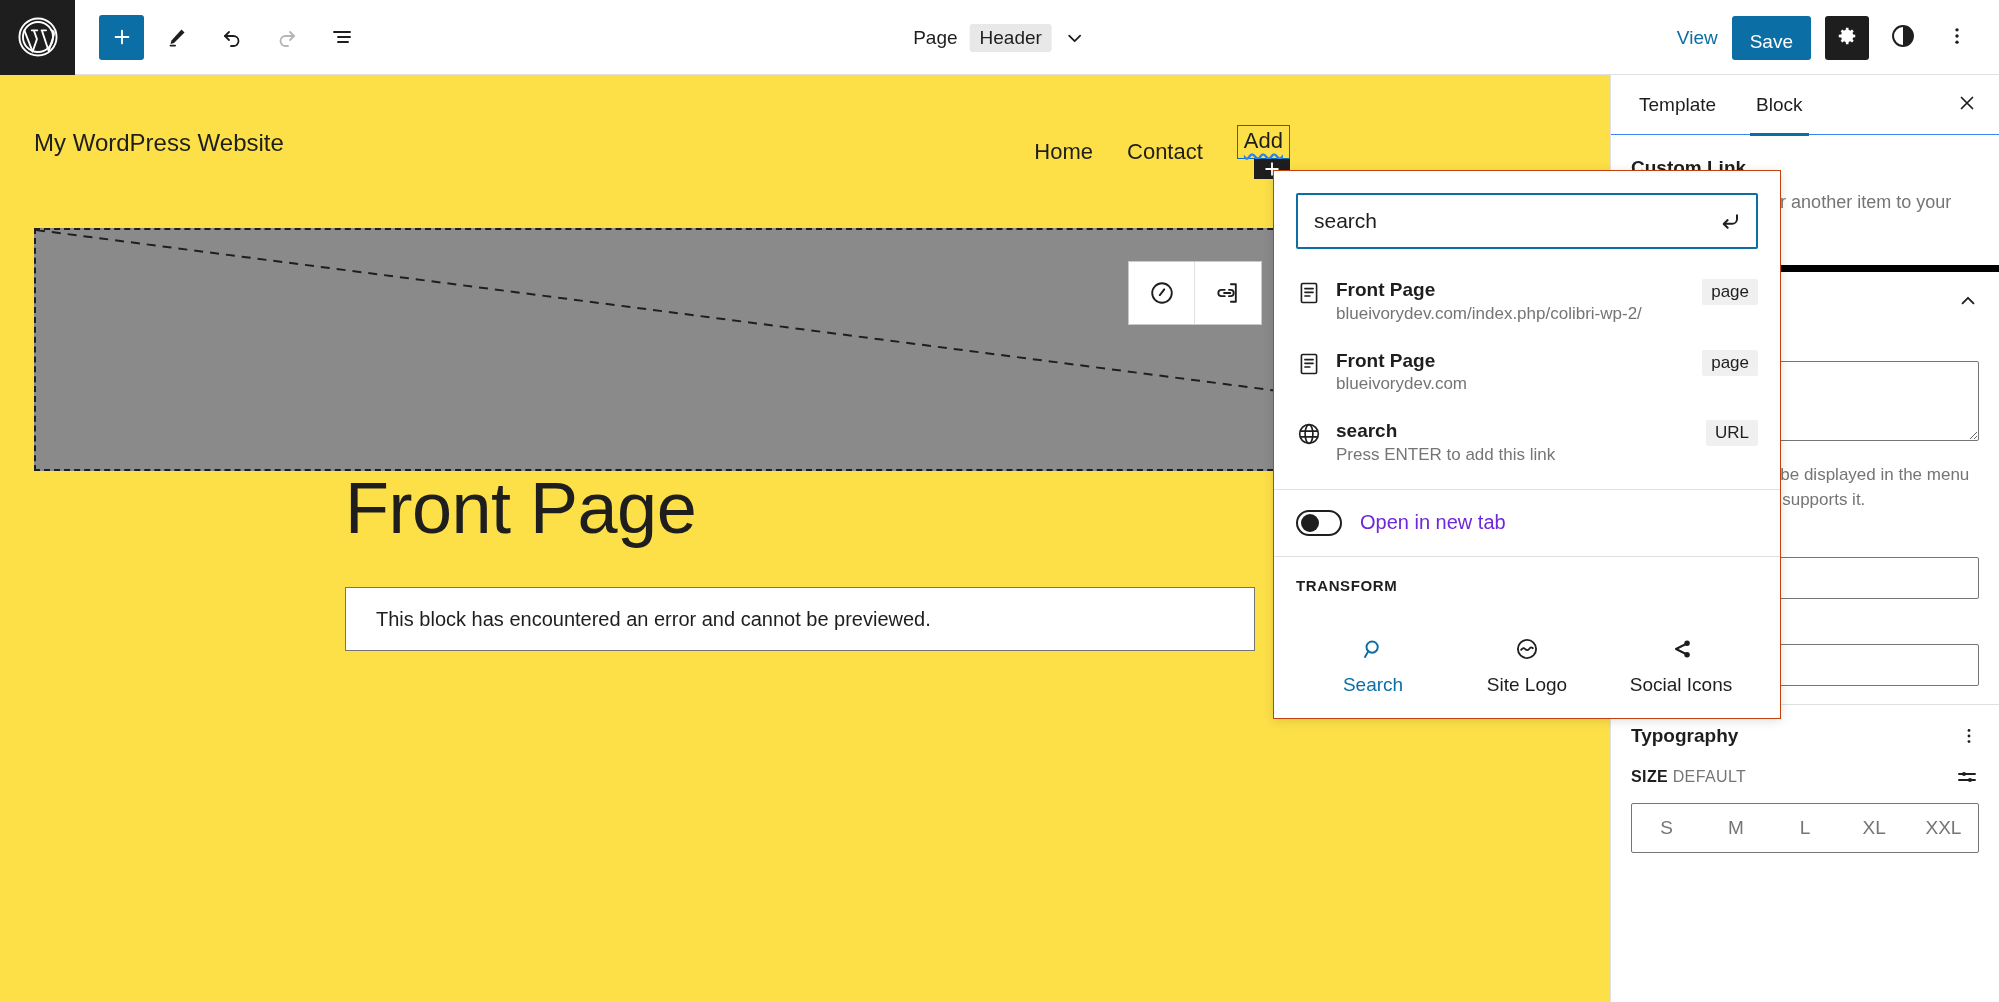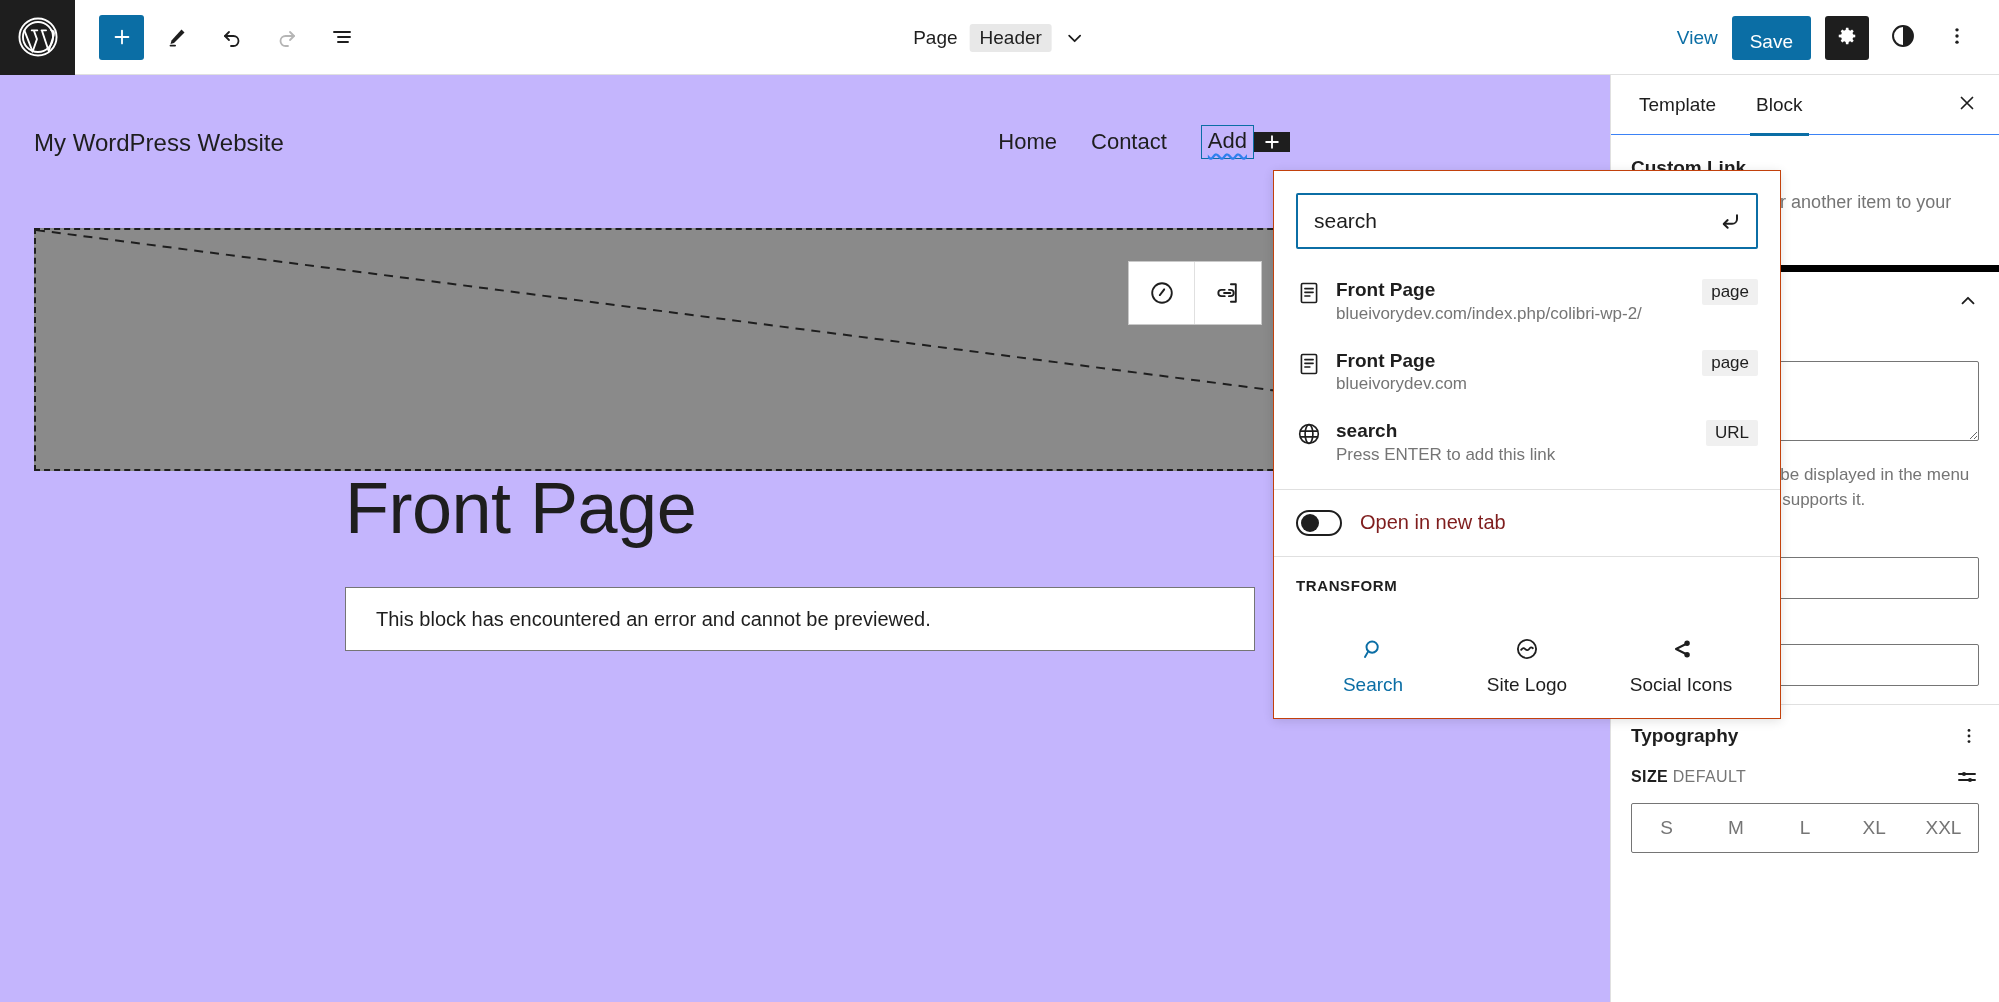--- a/index.html
+++ b/index.html
@@ -75,34 +75,34 @@
     background: transparent; border: none;
     width: 40px; height: 44px;
     display: flex; align-items: center; justify-content: center;
     cursor: pointer; color: #1e1e1e;
   }
 
   
   .canvas {
     position: absolute; top: 75px; left: 0;
     width: 1610px; height: 927px;
-    background: #c4b5fd;
+    background: #fde047;
     overflow: hidden;
   }
   .site-title {
     position: absolute; top: 54px; left: 34px;
     font-size: 24px; color: #1e1e1e;
   }
   .nav-menu {
     position: absolute; top: 50px; right: 320px;
     display: flex; align-items: center; gap: 34px;
     font-size: 22px;
   }
   .nav-item { color: #1e1e1e; cursor: pointer; }
-  .nav-add-wrap { display: flex; align-items: center; }
+  .nav-add-wrap { display: flex; align-items: flex-end; flex-direction: column; }
   .nav-add {
     border: 1px solid #0b6ea5;
     padding: 2px 6px 4px 6px;
     color: #1e1e1e;
     text-decoration: underline wavy #2f80ed;
     text-underline-offset: 5px;
     cursor: text;
   }
   .nav-add-plus {
     background: #1e1e1e; color: #fff;
@@ -212,21 +212,21 @@
     border-radius: 13px;
     background: #fff;
     display: flex; align-items: center;
     padding: 0 3px;
     cursor: pointer;
   }
   .toggle-knob {
     width: 18px; height: 18px;
     border-radius: 50%; background: #1e1e1e;
   }
-  .toggle-label { font-size: 20px; color: #7f1d1d; }
+  .toggle-label { font-size: 20px; color: #6d28d9; }
 
   .pop-transform {
     border-top: 1px solid #e0e0e0;
     padding: 20px 22px 22px 22px;
   }
   .tf-title {
     font-size: 15px; font-weight: bold;
     letter-spacing: .6px; color: #1e1e1e;
     margin-bottom: 38px;
   }

